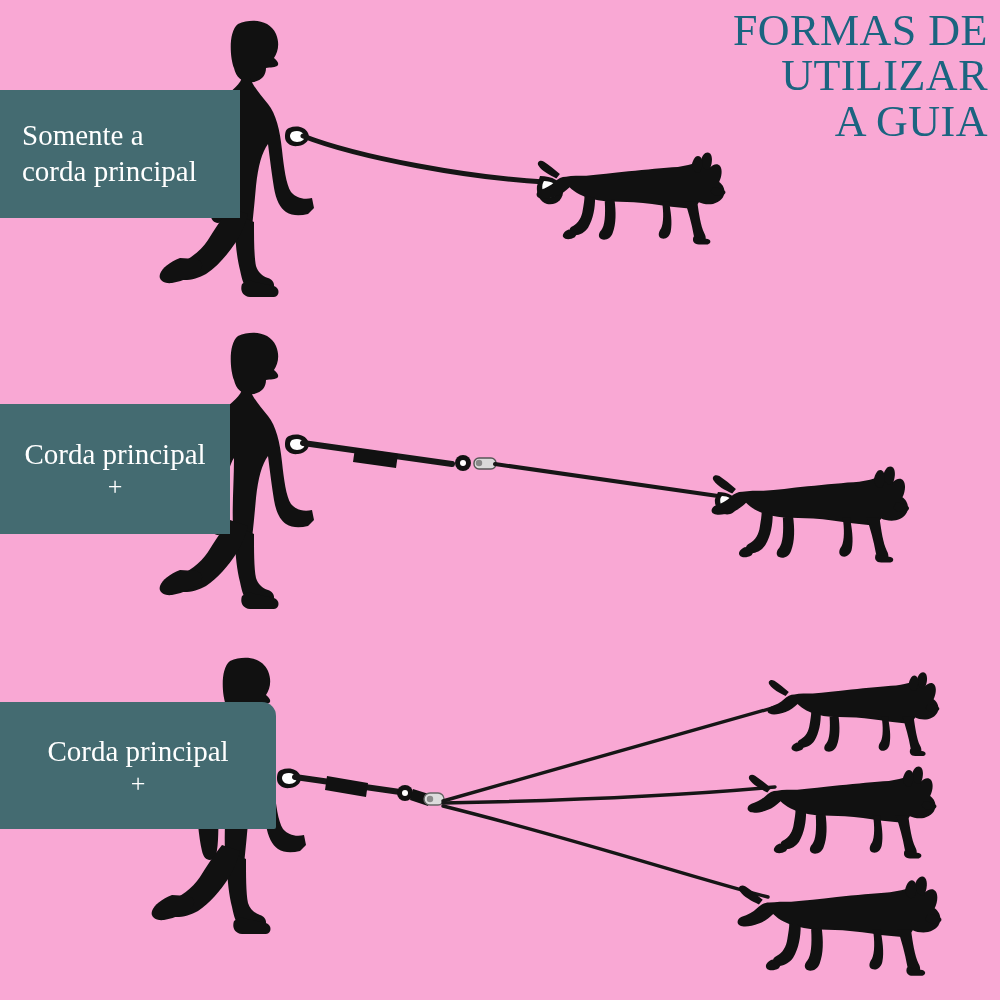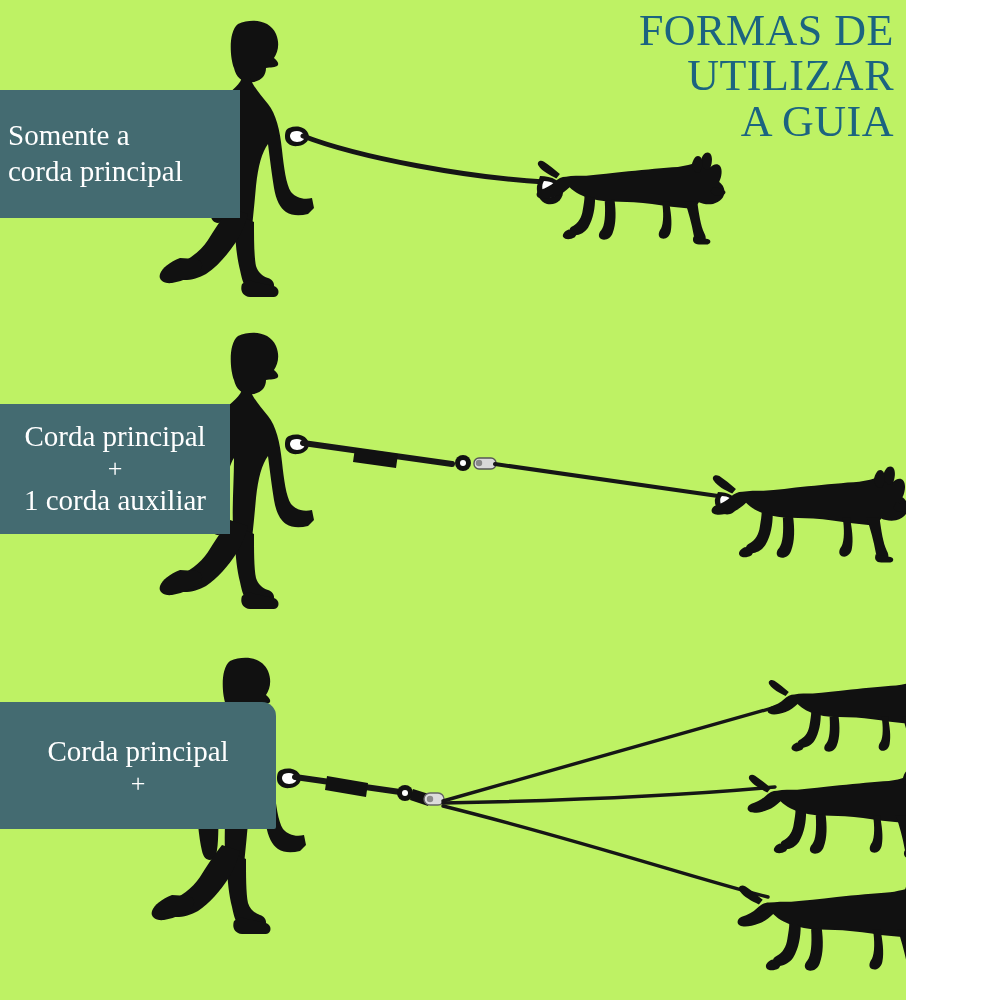--- a/index.html
+++ b/index.html
@@ -5,23 +5,23 @@
   html, body {
     margin: 0;
     padding: 0;
     background: #ffffff;
   }
   body {
     font-family: "Liberation Serif", "DejaVu Serif", serif;
   }
   #page {
     position: relative;
-    width: 906px;
+    width: 1000px;
     height: 1000px;
-    background: #bef264;
+    background: #f9a8d4;
     overflow: hidden;
   }
   .scene-svg {
     position: absolute;
     left: 0;
     top: 0;
     width: 1000px;
     height: 1000px;
   }
   
@@ -54,21 +54,21 @@
     display: block;
     white-space: pre;
     font-size: 29px;
     line-height: 1.24;
   }
   #caption-1 {
     left: 0px;
     top: 90px;
     width: 240px;
     height: 128px;
-    padding: 0 14px 0 8px;
+    padding: 0 14px 0 22px;
     text-align: left;
   }
   #caption-1 .caption-line { text-align: left; }
   #caption-2 {
     left: 0px;
     top: 404px;
     width: 230px;
     height: 130px;
     padding: 0 6px;
     text-align: center;
@@ -276,21 +276,20 @@
   </svg>
 
   <div class="caption-box" id="caption-1">
     <span class="caption-line">Somente a</span>
     <span class="caption-line">corda principal</span>
   </div>
 
   <div class="caption-box" id="caption-2">
     <span class="caption-line">Corda principal</span>
     <span class="caption-line plus-line">+</span>
-    <span class="caption-line">1 corda auxiliar</span>
   </div>
 
   <div class="caption-box" id="caption-3">
     <span class="caption-line">Corda principal</span>
     <span class="caption-line plus-line">+</span>
   </div>
 
 </div>
 
 </body></html>

